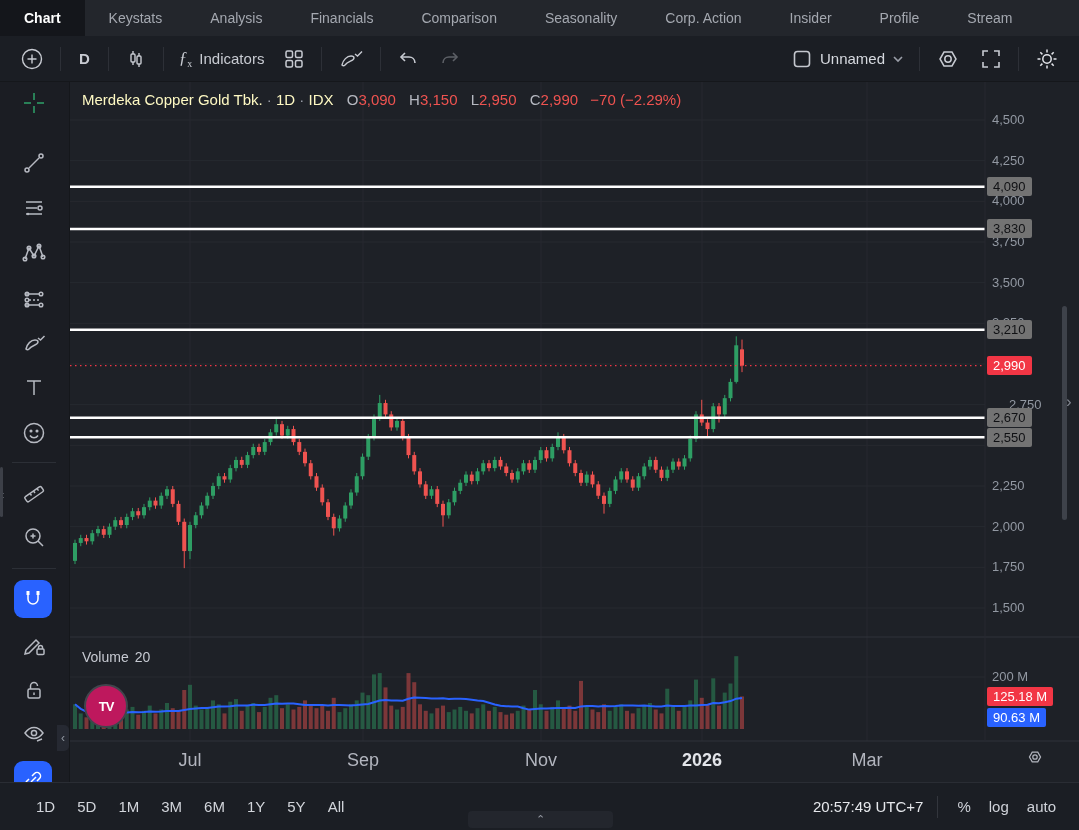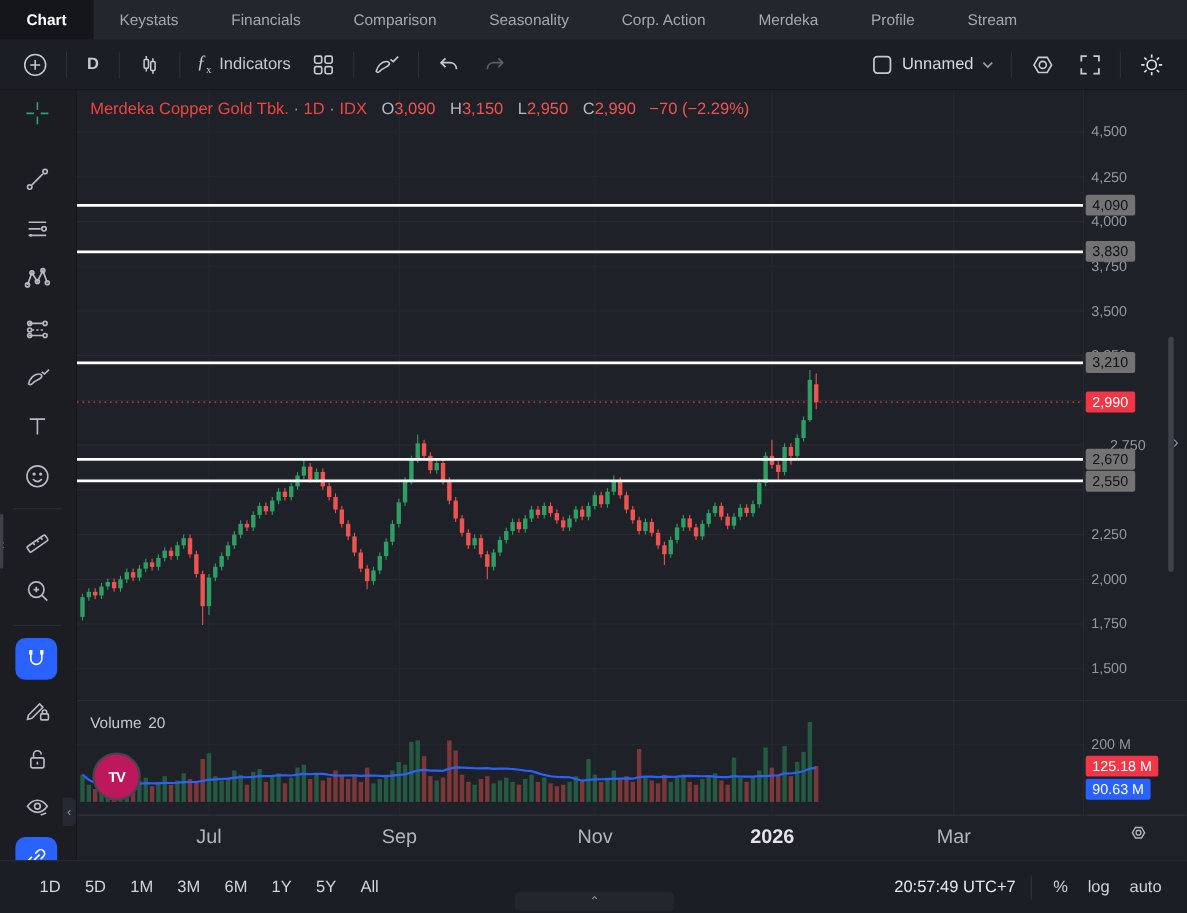--- a/index.html
+++ b/index.html
@@ -34,21 +34,21 @@
   .ldiv { position:absolute; left:12px; width:44px; height:1px; background:#2c2f36; }
   .edge-collapse { position:absolute; left:0; top:398px; width:12px; height:28px; color:#868b95; font-size:13px; display:flex; align-items:center; cursor:pointer; }
   .lscroll { position:absolute; left:0; top:385px; width:3px; height:50px; background:#3d4048; border-radius:2px; }
   .pane-collapse { position:absolute; left:57px; top:643px; width:12px; height:26px; background:#262932; border-radius:0 5px 5px 0; color:#9096a0; font-size:12px; display:flex; align-items:center; justify-content:center; cursor:pointer; }
 
   
   #chart-root { position:absolute; left:70px; top:0; width:1009px; height:700px; background:#1e2127; }
   #chart-svg { position:absolute; left:0; top:0; }
 
   .legend { position:absolute; left:12px; top:9px; font-size:15px; white-space:nowrap; z-index:5; }
-  .legend .sym { color:#ef4444; }
+  .legend .sym { color:#fef9c3; }
   .legend .dimtxt { color:#9a9ea8; }
   .legend .ohlc-l { color:#b6b9c1; margin-left:9px; }
   .legend .ohlc-v { color:#ef5350; }
   .legend .chg { color:#ef5350; margin-left:8px; }
 
   .vol-legend { position:absolute; left:12px; top:567px; font-size:14px; color:#c6c9d1; z-index:5; }
   .vol-legend span { margin-right:6px; }
 
   .tv-logo { position:absolute; left:14px; top:602px; width:44px; height:44px; border-radius:50%; background:#be185d; border:2px solid #42454d; color:#ffffff; display:flex; align-items:center; justify-content:center; font-weight:bold; font-size:13px; letter-spacing:-1px; z-index:4; }
 
@@ -76,25 +76,26 @@
   .sheet-toggle { position:absolute; left:468px; top:28px; width:145px; height:17px; background:#23262d; border-radius:4px; color:#9599a3; font-size:11px; display:flex; align-items:center; justify-content:center; cursor:pointer; }
 </style>
 </head>
 <body>
 
 <div class="app">
 
   <div class="tabbar" id="tabbar">
       <div class="tab active">Chart</div>
       <div class="tab">Keystats</div>
+      <div class="tab">Analysis</div>
       <div class="tab">Financials</div>
       <div class="tab">Comparison</div>
       <div class="tab">Seasonality</div>
       <div class="tab">Corp. Action</div>
-      <div class="tab">Merdeka</div>
+      <div class="tab">Insider</div>
       <div class="tab">Profile</div>
       <div class="tab">Stream</div>
     </div>
 
   <div class="toolbar">
     <div class="tbtn">
       <span>
         <svg width="26" height="26" viewBox="0 0 26 26" fill="none" stroke="#c8cbd2" stroke-width="1.4">
           <circle cx="13" cy="13" r="9.5"></circle>
             <path d="M13 8.5v9M8.5 13h9"></path>

